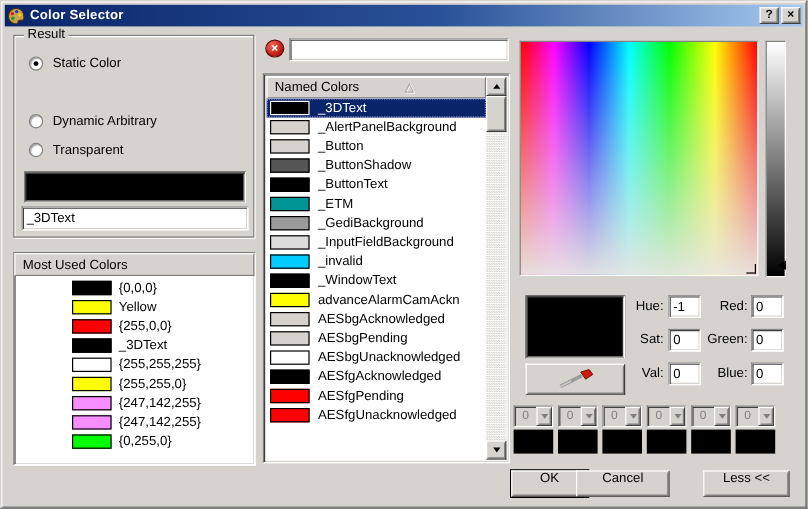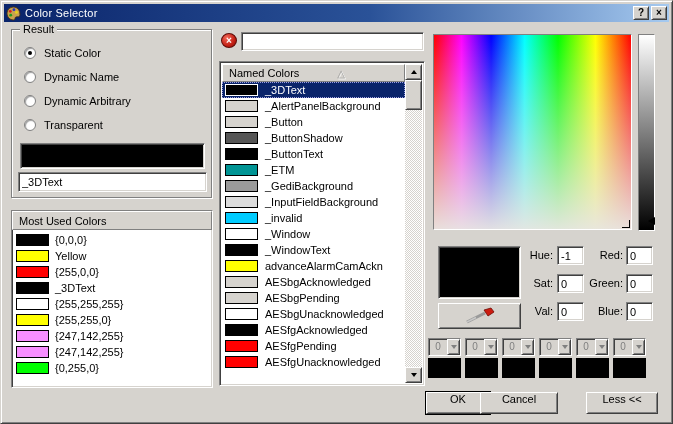--- a/index.html
+++ b/index.html
@@ -14,21 +14,21 @@
   .raised { border:1px solid; border-color:#ffffff #404040 #404040 #ffffff;
             box-shadow: inset 1px 1px 0 #d6d3ce, inset -1px -1px 0 #808080; background:#d6d3ce; }
   .sunken { border:1px solid; border-color:#808080 #ffffff #ffffff #808080;
             box-shadow: inset 1px 1px 0 #404040, inset -1px -1px 0 #d6d3ce; background:#fff; }
 
   
   .titlebar { position:absolute; left:3px; top:3px; right:3px; height:18px;
               background:linear-gradient(to right,#0a246a 0%,#2a5298 55%,#a6caf0 100%);
               display:flex; align-items:center; }
   .titlebar .appicon { width:15px; height:15px; margin:0 4px 0 2px; flex:0 0 auto; }
-  .titletext { color:#fff; font-weight:normal; font-size:11px; letter-spacing:.2px; }
+  .titletext { color:#fff; font-weight:bold; font-size:11px; letter-spacing:.2px; }
   .tbtns { position:absolute; right:2px; top:2px; display:flex; gap:2px; }
   .tbtn { width:16px; height:14px; font-size:10px; font-weight:bold; line-height:12px;
           text-align:center; cursor:default; }
 
   
   .group { position:absolute; left:10px; top:28px; width:201px; height:169px;
            border:1px solid #808080; box-shadow: inset 1px 1px 0 #fff, 1px 1px 0 #fff; }
   .group-title { position:absolute; left:8px; top:-7px; background:#d6d3ce; padding:0 3px; }
   .radio-row { position:absolute; left:12px; height:14px; display:flex; align-items:center; gap:8px; }
   .radio { width:12px; height:12px; border-radius:50%; background:#fff;
@@ -37,21 +37,21 @@
            width:4px; height:4px; border-radius:50%; background:#000; }
   .result-swatch { position:absolute; left:8px; top:113px; width:185px; height:26px; }
   .result-edit { position:absolute; left:6px; top:142px; width:189px; height:20px;
                  font:11px "Liberation Sans",sans-serif; padding:1px 3px; }
 
   
   .mu-panel { position:absolute; left:10px; top:209px; width:202px; height:178px; }
   .lhead { background:#d6d3ce; border:1px solid; border-color:#ffffff #808080 #808080 #ffffff;
            height:19px; display:flex; align-items:center; padding:0 6px; }
   .mu-rows { position:absolute; left:2px; top:21px; right:2px; bottom:2px; overflow:hidden; background:#fff; }
-  .murow { height:16px; display:flex; align-items:center; }
+  .murow { height:16px; display:flex; align-items:center;padding-left:44px; }
   .musw { width:33px; height:12px; border:1px solid #000; margin-left:2px; flex:0 0 auto; }
   .mulb { margin-left:6px; white-space:nowrap; }
 
   
   .clear-btn { position:absolute; left:220px; top:32px; width:16px; height:15px; border-radius:50%;
                background:radial-gradient(circle at 35% 30%, #f26a5a, #c42015 60%, #7c0e08);
                border:1px solid #5e0a06; color:#fff; font-weight:bold; font-size:10px;
                line-height:13px; text-align:center; cursor:default; }
   .filter-edit { position:absolute; left:240px; top:31px; width:183px; height:19px;
                  font:11px "Liberation Sans",sans-serif; padding:1px 3px; }
@@ -130,24 +130,20 @@
       <span class="tbtn raised">×</span>
     </span>
   </div>
 
   <div class="group">
     <span class="group-title">Result</span>
     <div class="radio-row sel" style="top:16px">
       <span class="radio"></span>
       <span>Static Color</span>
     </div>
-    <div class="radio-row" style="top:40px">
-      <span class="radio"></span>
-      <span>Dynamic Name</span>
-    </div>
     <div class="radio-row" style="top:64px">
       <span class="radio"></span>
       <span>Dynamic Arbitrary</span>
     </div>
     <div class="radio-row" style="top:88px">
       <span class="radio"></span>
       <span>Transparent</span>
     </div>
     <div class="result-swatch sunken" style="background: rgb(0, 0, 0);"></div>
     <input class="result-edit sunken" value="_3DText" style="">
@@ -255,24 +251,20 @@
   <div class="nrow">
     <span class="nsw" style="background: rgb(220, 220, 220);"></span>
     <span class="nlb">_InputFieldBackground</span>
   </div>
 
   <div class="nrow">
     <span class="nsw" style="background: rgb(0, 204, 255);"></span>
     <span class="nlb">_invalid</span>
   </div>
 
-  <div class="nrow">
-    <span class="nsw" style="background: rgb(255, 255, 255);"></span>
-    <span class="nlb">_Window</span>
-  </div>
 
   <div class="nrow">
     <span class="nsw" style="background: rgb(0, 0, 0);"></span>
     <span class="nlb">_WindowText</span>
   </div>
 
   <div class="nrow">
     <span class="nsw" style="background: rgb(255, 255, 0);"></span>
     <span class="nlb">advanceAlarmCamAckn</span>
   </div>

